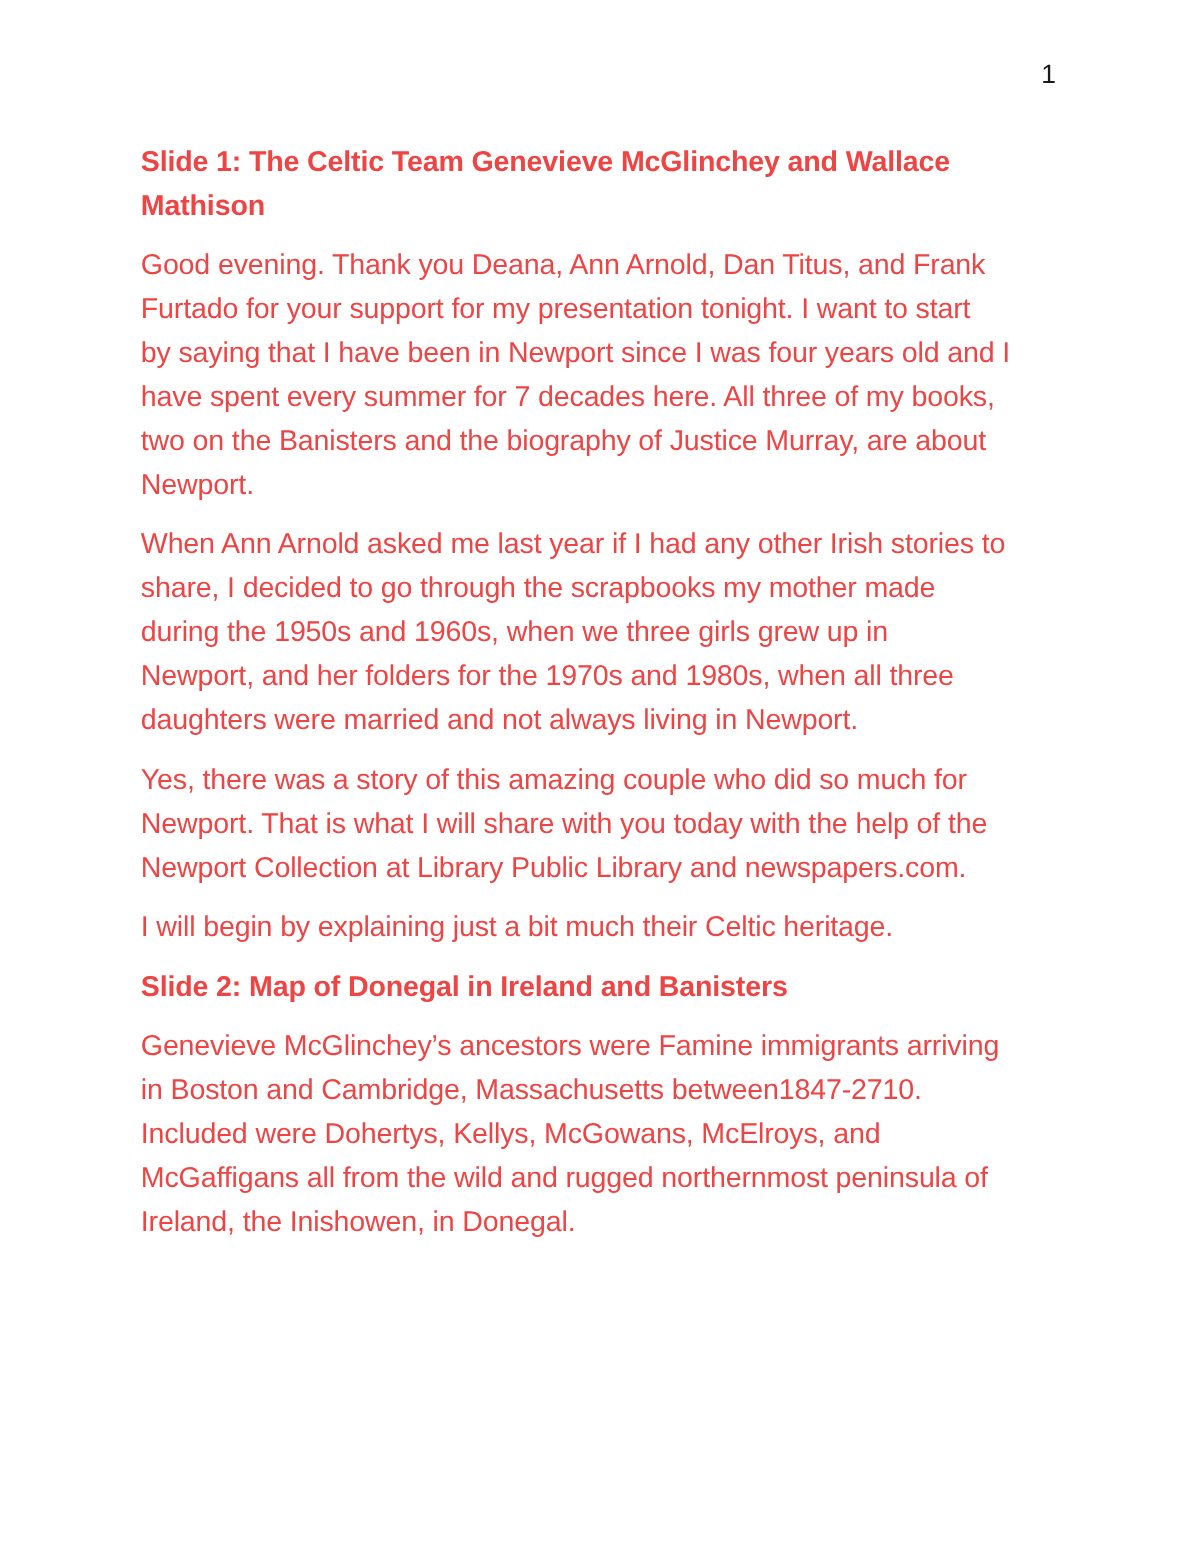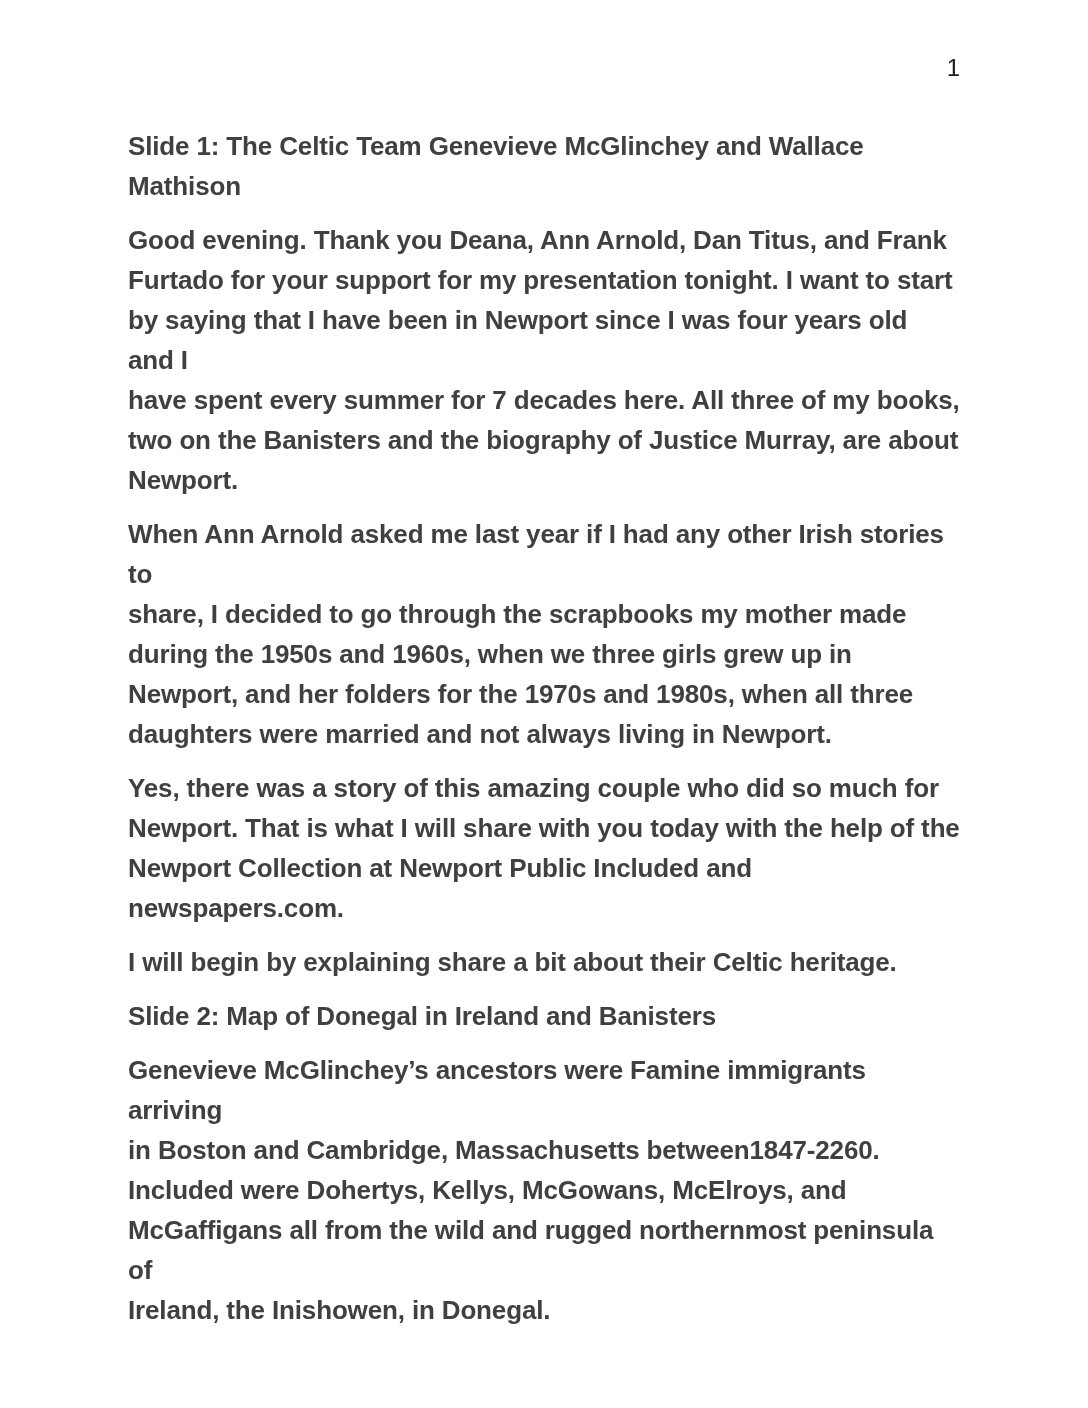--- a/index.html
+++ b/index.html
@@ -30,28 +30,28 @@
     width: 832px;
   }
   .content h1,
   .content h2,
   .content p {
     font-size: 26px;
     line-height: 40px;
     letter-spacing: -0.15px;
     margin: 0 0 14px 0;
     white-space: pre-line;
-    color: #404040;
+    color: #ef4444;
   }
   .content h1,
   .content h2 {
     font-weight: 700;
   }
   .content p {
-    font-weight: 700;
+    font-weight: 400;
   }
 </style>
 </head>
 <body>
 
 <div class="page">
   <div class="page-header">
     <span class="page-number">1</span>
   </div>
   <div class="content">
@@ -63,22 +63,22 @@
 have spent every summer for 7 decades here. All three of my books,
 two on the Banisters and the biography of Justice Murray, are about
 Newport.</p>
     <p>When Ann Arnold asked me last year if I had any other Irish stories to
 share, I decided to go through the scrapbooks my mother made
 during the 1950s and 1960s, when we three girls grew up in
 Newport, and her folders for the 1970s and 1980s, when all three
 daughters were married and not always living in Newport.</p>
     <p>Yes, there was a story of this amazing couple who did so much for
 Newport. That is what I will share with you today with the help of the
-Newport Collection at Newport Public Included and newspapers.com.</p>
-    <p>I will begin by explaining share a bit about their Celtic heritage.</p>
+Newport Collection at Library Public Library and newspapers.com.</p>
+    <p>I will begin by explaining just a bit much their Celtic heritage.</p>
     <h2>Slide 2: Map of Donegal in Ireland and Banisters</h2>
     <p>Genevieve McGlinchey’s ancestors were Famine immigrants arriving
-in Boston and Cambridge, Massachusetts between1847-2260.
+in Boston and Cambridge, Massachusetts between1847-2710.
 Included were Dohertys, Kellys, McGowans, McElroys, and
 McGaffigans all from the wild and rugged northernmost peninsula of
 Ireland, the Inishowen, in Donegal.</p>
   </div>
 </div>
 
 </body></html>

